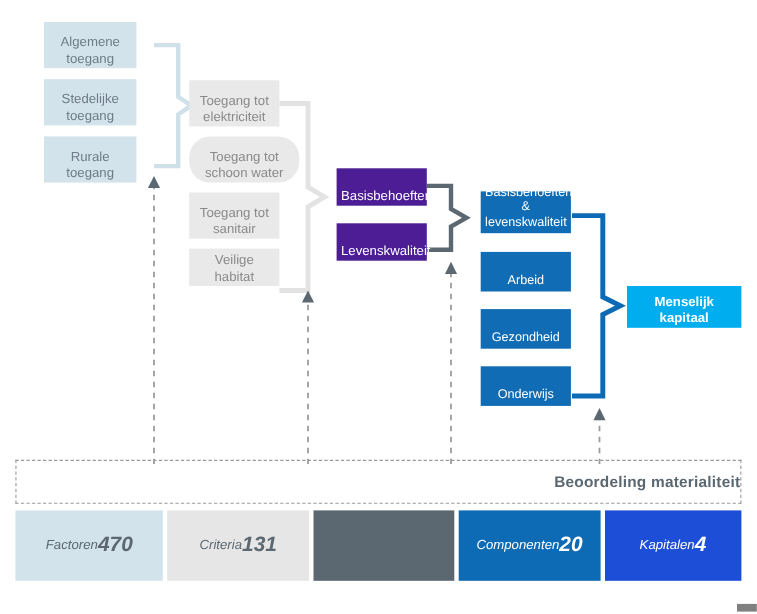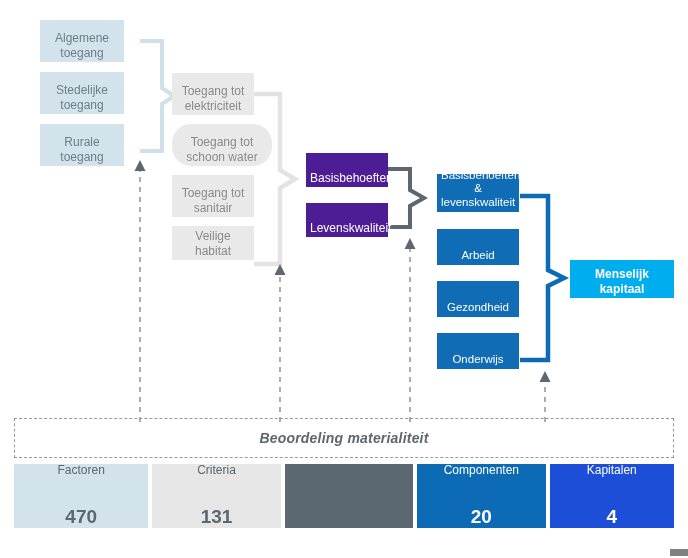--- a/index.html
+++ b/index.html
@@ -38,32 +38,33 @@
 
   
   .dashed-arrow{position:absolute;}
 
   
   #materiality{
     position:absolute;
     left:14px;top:418px;width:660px;height:40px;
     border:1.5px dashed #9a9a9a;
     box-sizing:border-box;
-    display:flex;align-items:center;justify-content:center;font-style:italic;
+    display:flex;align-items:center;justify-content:flex-end;
   }
   #materiality span{
     font-size:14px;color:#5b6771;font-weight:bold;letter-spacing:.2px;
   }
 
   
   #statbar{position:absolute;left:14px;top:464px;width:660px;height:64px;display:flex;}
   .stat{
     position:relative;height:64px;box-sizing:border-box;
-    display:flex;flex-direction:column;align-items:center;justify-content:space-between;
+    display:flex;flex-direction:row;align-items:center;justify-content:center;
     margin-right:4px;
+    font-style:italic;
   }
   .stat:last-child{margin-right:0;}
   .stat .lbl{font-size:12px;line-height:1.1;}
   .stat .val{font-size:19px;font-weight:bold;line-height:1.15;}
   .s-pale{background:#d3e3ec;color:#5b6771;}
   .s-grey{background:#e6e6e6;color:#5b6771;}
   .s-slate{background:#5b6771;color:#5b6771;}
   .s-blue{background:#0d6ab4;color:#ffffff;}
   .s-cyan{background:#1d4ed8;color:#ffffff;}
 

